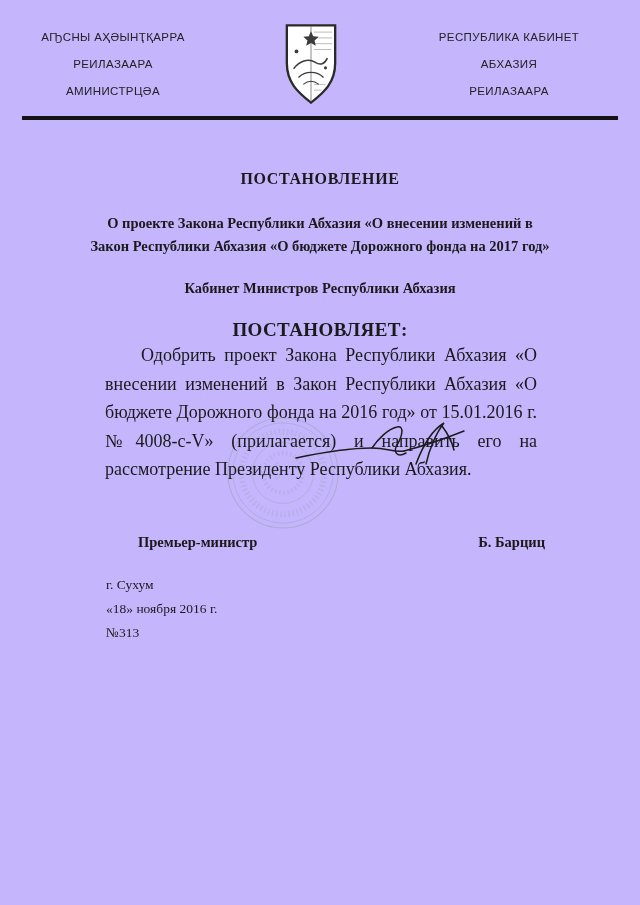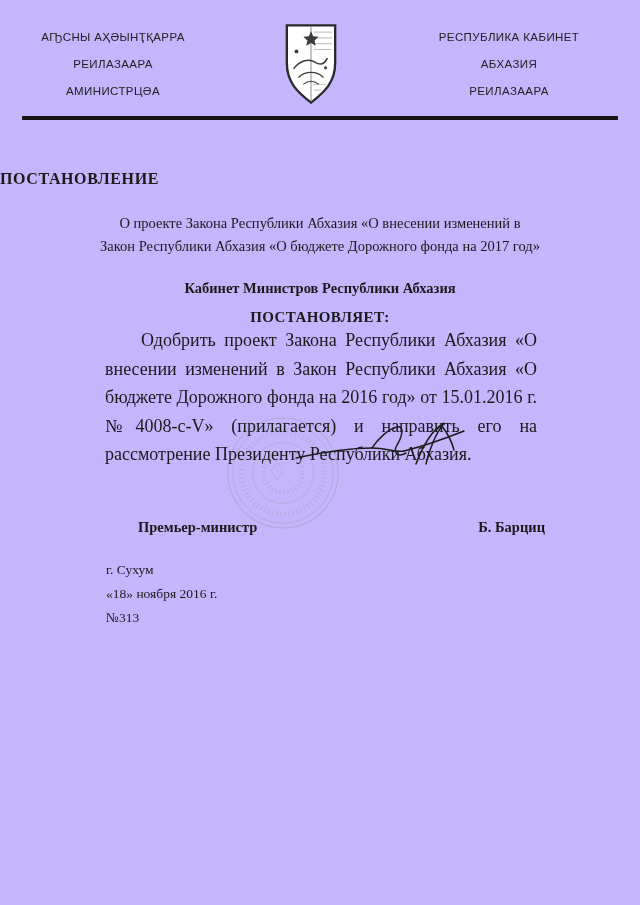--- a/index.html
+++ b/index.html
@@ -31,42 +31,43 @@
   }
   .emblem-wrap { width: 70px; display: flex; justify-content: center; margin-top: -2px; }
   .rule {
     margin: 10px 22px 0 22px;
     height: 4px;
     background: #141414;
   }
   
   .doc-title {
     margin-top: 50px;
+    text-align: center;
     font-weight: bold;
     font-size: 16px;
     letter-spacing: 0.6px;
   }
   .doc-subject {
     margin-top: 24px;
     text-align: center;
-    font-weight: normal;
+    font-weight: bold;
     font-size: 14.5px;
     line-height: 1.6;
   }
   .doc-issuer {
     margin-top: 22px;
     text-align: center;
     font-weight: bold;
     font-size: 14.5px;
   }
   .doc-resolves {
-    margin-top: 12px;
-    text-align: center;
-    font-weight: bold;
-    font-size: 15px;
+    margin-top: 22px;
+    text-align: center;
+    font-weight: bold;
+    font-size: 19px;
     letter-spacing: 0.4px;
   }
   .doc-body {
     padding: 0 103px 0 105px;
     font-size: 18px;
     line-height: 1.58;
     text-align: justify;
     text-indent: 36px;
     position: relative;
     z-index: 2;

